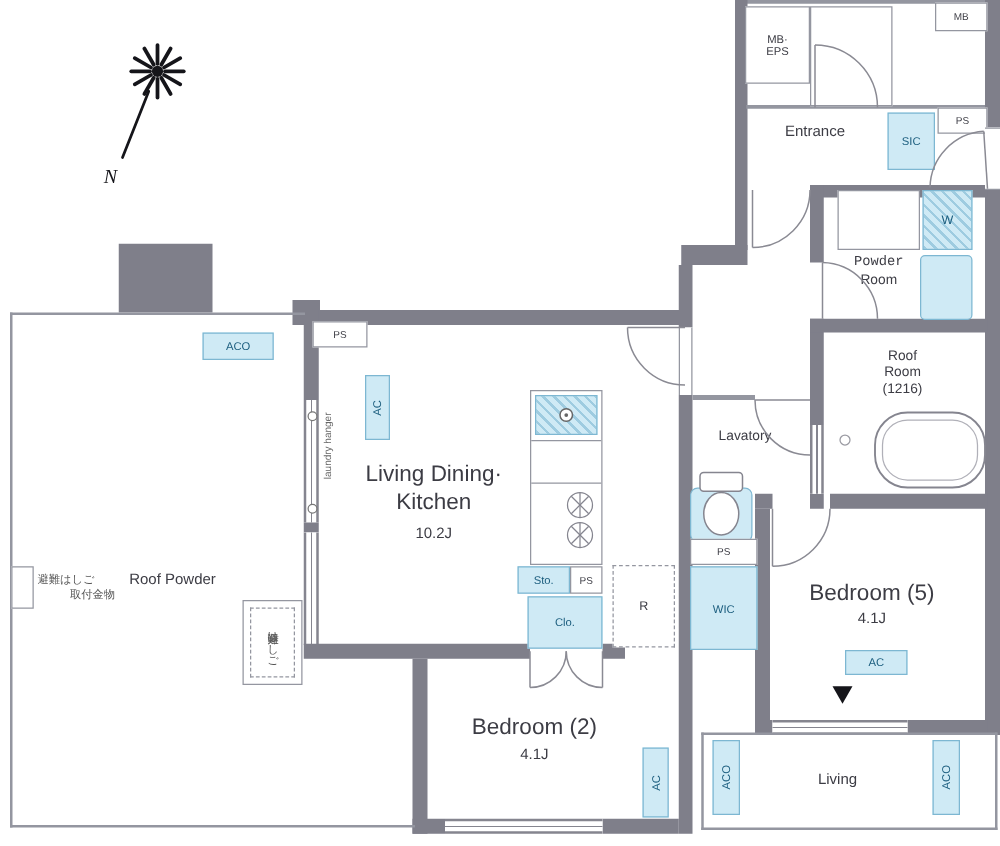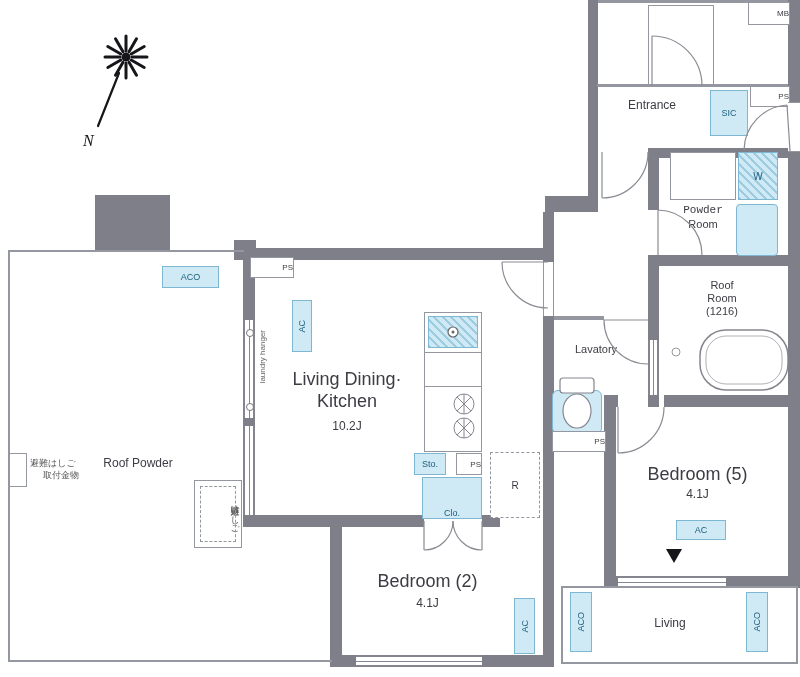--- a/index.html
+++ b/index.html
@@ -1,21 +1,21 @@
 <!DOCTYPE html>
 <html><head>
 <meta charset="utf-8">
 <style>
   html,body { margin:0; padding:0; background:#fff; }
   #plan { position:relative; width:800px; height:677px; background:#fff; overflow:hidden;
           font-family:"Liberation Sans","DejaVu Sans",sans-serif; }
   .wall   { position:absolute; background:#7f7f8a; }
   .thin   { position:absolute; background:#9496a0; }
   .box    { position:absolute; background:#fff; border:1px solid #9496a0; box-sizing:border-box;
-            display:flex; align-items:center; justify-content:flex-end; color:#3c3c44; }
+            display:flex; align-items:center; justify-content:center; color:#3c3c44; }
   .bluebox{ position:absolute; background:#cfeaf5; border:1px solid #7db7d2; box-sizing:border-box;
             display:flex; align-items:center; justify-content:center; color:#1b5d7e; }
   .hatch  { background-image:repeating-linear-gradient(45deg, rgba(125,183,210,.6) 0 2px, transparent 2px 6px); }
   .dashedbox { position:absolute; background:#fff; border:1px dashed #9496a0; box-sizing:border-box;
             display:flex; align-items:center; justify-content:center; color:#3c3c44; }
   .window-h { position:absolute; box-sizing:border-box; background-color:#fff;
             background-image:linear-gradient(to bottom, transparent 44%, #85858f 44%, #85858f 58%, transparent 58%);
             border-top:2px solid #85858f; border-bottom:2px solid #85858f; }
   .window-v { position:absolute; box-sizing:border-box; background-color:#fff;
             background-image:linear-gradient(to right, transparent 44%, #85858f 44%, #85858f 58%, transparent 58%);
@@ -74,20 +74,24 @@
   <div class="thin" style="left:8px;top:250px;width:236px;height:2px;"></div>
   <div class="thin" style="left:8px;top:250px;width:2px;height:412px;"></div>
   <div class="thin" style="left:8px;top:660px;width:324px;height:2px;"></div>
   <div class="box" style="left:9px;top:453px;width:18px;height:34px;"></div>
 
   <div class="thin" style="left:561px;top:586px;width:237px;height:2px;"></div>
   <div class="thin" style="left:561px;top:586px;width:2px;height:78px;"></div>
   <div class="thin" style="left:561px;top:662px;width:237px;height:2px;"></div>
   <div class="thin" style="left:796px;top:586px;width:2px;height:78px;"></div>
 
+  <div class="box" style="left:596px;top:5px;width:52px;height:62px;flex-direction:column;">
+    <span class="f9">MB·</span>
+    <span class="f9">EPS</span>
+  </div>
   <div class="box" style="left:648px;top:5px;width:66px;height:80px;"></div>
   <div class="box f8" style="left:748px;top:2px;width:42px;height:23px;">
     <span>MB</span>
   </div>
   <div class="box f8" style="left:750px;top:86px;width:40px;height:21px;">
     <span>PS</span>
   </div>
 
   <div class="lbl f12" style="left:607px;top:98px;width:90px;">Entrance</div>
   <div class="bluebox f9" style="left:710px;top:90px;width:38px;height:46px;">
@@ -105,47 +109,50 @@
 
   <div class="lbl f11" style="left:690px;top:279px;width:64px;">Roof</div>
   <div class="lbl f11" style="left:690px;top:292px;width:64px;">Room</div>
   <div class="lbl f11" style="left:690px;top:305px;width:64px;">(1216)</div>
   <div class="window-v" style="left:648px;top:340px;width:11px;height:55px;"></div>
 
   <div class="lbl f11" style="left:562px;top:343px;width:68px;">Lavatory</div>
   <div class="bluebox" style="left:552px;top:390px;width:50px;height:44px;border-radius:6px;"></div>
   <div class="box f8" style="left:552px;top:431px;width:54px;height:21px;">
     <span>PS</span>
+  </div>
+  <div class="bluebox f9" style="left:552px;top:453px;width:54px;height:67px;">
+    <span>WIC</span>
   </div>
 
   <div class="box f8" style="left:250px;top:257px;width:44px;height:21px;">
     <span>PS</span>
   </div>
   <div class="bluebox" style="left:292px;top:300px;width:20px;height:52px;">
     <span class="vup f9">AC</span>
   </div>
   <div class="lbl f13" style="left:292px;top:369px;width:110px;">Living Dining·</div>
   <div class="lbl f13" style="left:292px;top:391px;width:110px;">Kitchen</div>
   <div class="lbl f12" style="left:292px;top:419px;width:110px;">10.2J</div>
   <div class="lbl f8" style="left:256px;top:330px;width:12px;height:85px;color:#666;">
     <span class="vup">laundry hanger</span>
   </div>
 
   <div class="box" style="left:424px;top:312px;width:58px;height:140px;"></div>
   <div class="bluebox hatch" style="left:428px;top:316px;width:50px;height:32px;"></div>
   <div class="thin" style="left:425px;top:352px;width:56px;height:1px;"></div>
   <div class="thin" style="left:425px;top:386px;width:56px;height:1px;"></div>
 
-  <div class="bluebox f9" style="left:414px;top:453px;width:32px;height:22px;">
+  <div class="bluebox f9" style="left:414px;top:453px;width:42px;height:22px;">
     <span>Sto.</span>
   </div>
   <div class="box f8" style="left:456px;top:453px;width:26px;height:22px;">
     <span>PS</span>
   </div>
-  <div class="bluebox f9" style="left:422px;top:477px;width:60px;height:42px;align-items:flex-end;">
+  <div class="bluebox f9" style="left:422px;top:477px;width:60px;height:42px;">
     <span>Clo.</span>
   </div>
   <div class="dashedbox f10" style="left:490px;top:452px;width:50px;height:66px;">
     <span>R</span>
   </div>
   <div class="box" style="left:543px;top:262px;width:11px;height:54px;border-top:none;border-bottom:none;"></div>
 
   <div class="lbl f13" style="left:370px;top:571px;width:115px;">Bedroom (2)</div>
   <div class="lbl f12" style="left:370px;top:596px;width:115px;">4.1J</div>
   <div class="bluebox" style="left:514px;top:598px;width:21px;height:56px;">
@@ -164,21 +171,21 @@
   </div>
   <div class="bluebox" style="left:746px;top:592px;width:22px;height:60px;">
     <span class="vup f9">ACO</span>
   </div>
 
   <div class="lbl f12" style="left:88px;top:456px;width:100px;">Roof Powder</div>
   <div class="bluebox f9" style="left:162px;top:266px;width:57px;height:22px;">
     <span>ACO</span>
   </div>
   <div class="lbl f9" style="left:30px;top:457px;width:62px;text-align:left;color:#555;">避難はしご</div>
-  <div class="lbl f9" style="left:30px;top:469px;width:62px;text-align:center;color:#555;">取付金物</div>
+  <div class="lbl f9" style="left:30px;top:469px;width:62px;text-align:right;color:#555;">取付金物</div>
   <div class="box" style="left:194px;top:480px;width:48px;height:68px;">
     <span class="vjp f9" style="color:#555;">避難はしご</span>
   </div>
   <div class="dashedbox" style="left:200px;top:486px;width:36px;height:56px;background:transparent;"></div>
 
   <svg class="overlay" width="800" height="677" viewBox="0 0 800 677">
 
     <g stroke="#15151a" stroke-width="3" stroke-linecap="round">
       <line x1="132" y1="57" x2="147" y2="57"></line>
         <line x1="126" y1="63" x2="126" y2="78"></line>

